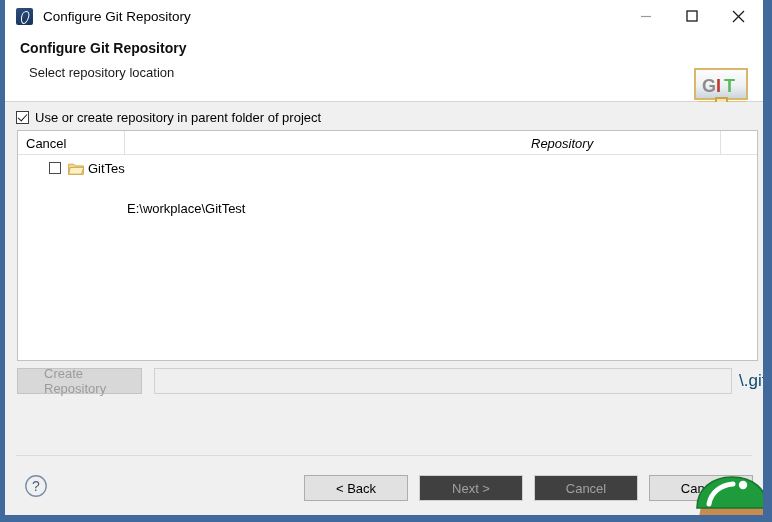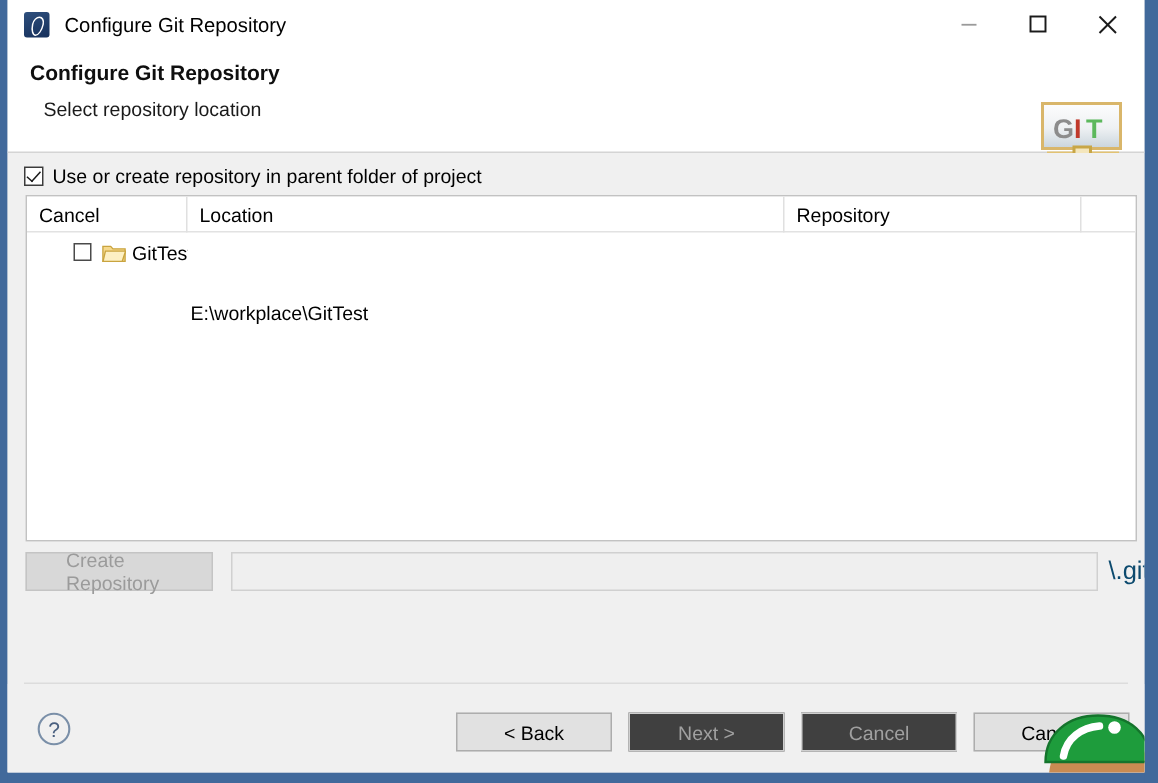--- a/index.html
+++ b/index.html
@@ -148,21 +148,21 @@
     display: flex; align-items: center;
     font-size: 13px;
     color: #000000;
     padding-left: 8px;
     border-right: 1px solid #e0e0e0;
     overflow: hidden;
     white-space: nowrap;
   }
   #th-project  { left: 0px;   width: 107px; }
   #th-location { left: 107px; width: 398px; }
-  #th-repo     { left: 505px; width: 198px; }
+  #th-repo     { left: 505px; width: 198px; font-style: italic; }
   #th-pad      { left: 703px; width: 38px; border-right: none; }
 
   #trow {
     position: relative;
     height: 22px;
     margin-top: 2px;
   }
   .cell {
     position: absolute;
     top: 0; height: 22px;
@@ -325,21 +325,20 @@
   <div id="body">
 
     <div id="use-parent-row">
       <span class="chk checked"></span>
       <span id="use-parent-label">Use or create repository in parent folder of project</span>
     </div>
 
     <div id="table">
       <div id="thead">
         <div class="th" id="th-project">Cancel</div>
-        <div class="th" id="th-location">Location</div>
         <div class="th" id="th-repo">Repository</div>
         <div class="th" id="th-pad"></div>
       </div>
 
       <div id="trow">
         <div class="cell" id="cell-project">
           <span class="rowchk"></span>
           <svg class="folder-ico" viewBox="0 0 16 13">
             <path d="M0.6 2.2h5.2l1.5 1.7h8.1v8.4H0.6z" fill="#f6d98c" stroke="#c9a43f" stroke-width="0.9"></path>
             <path d="M2.3 5.4h13.4l-2.2 6.8H0.7z" fill="#fdf0c4" stroke="#c9a43f" stroke-width="0.9"></path>

